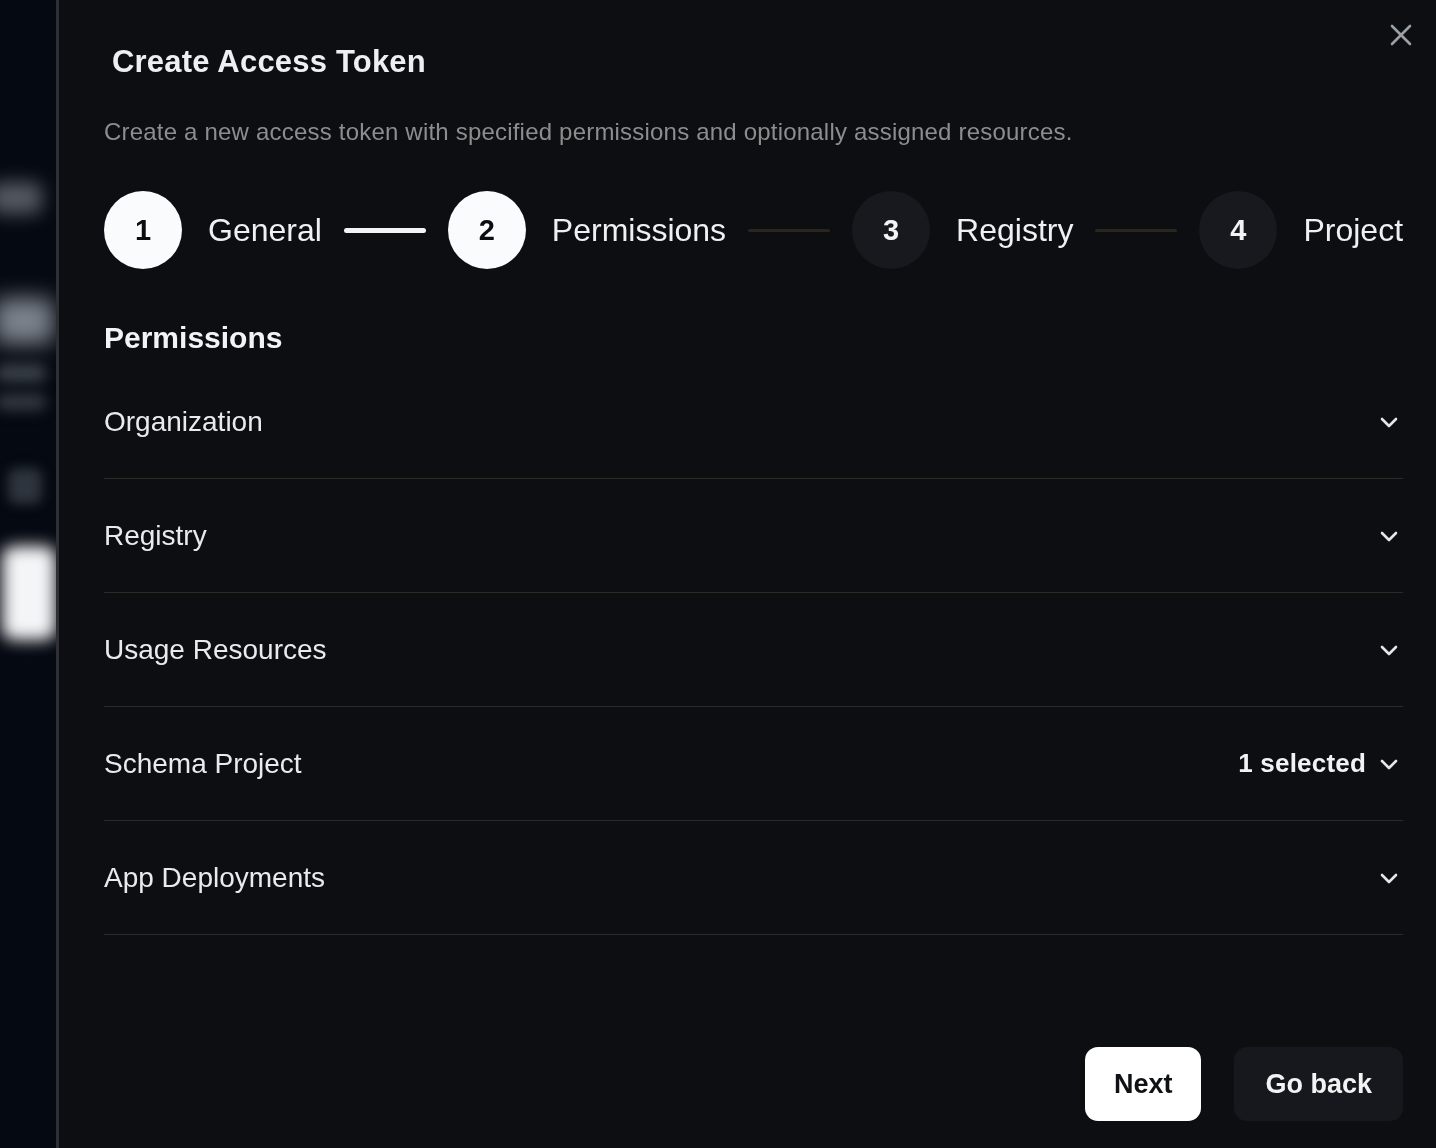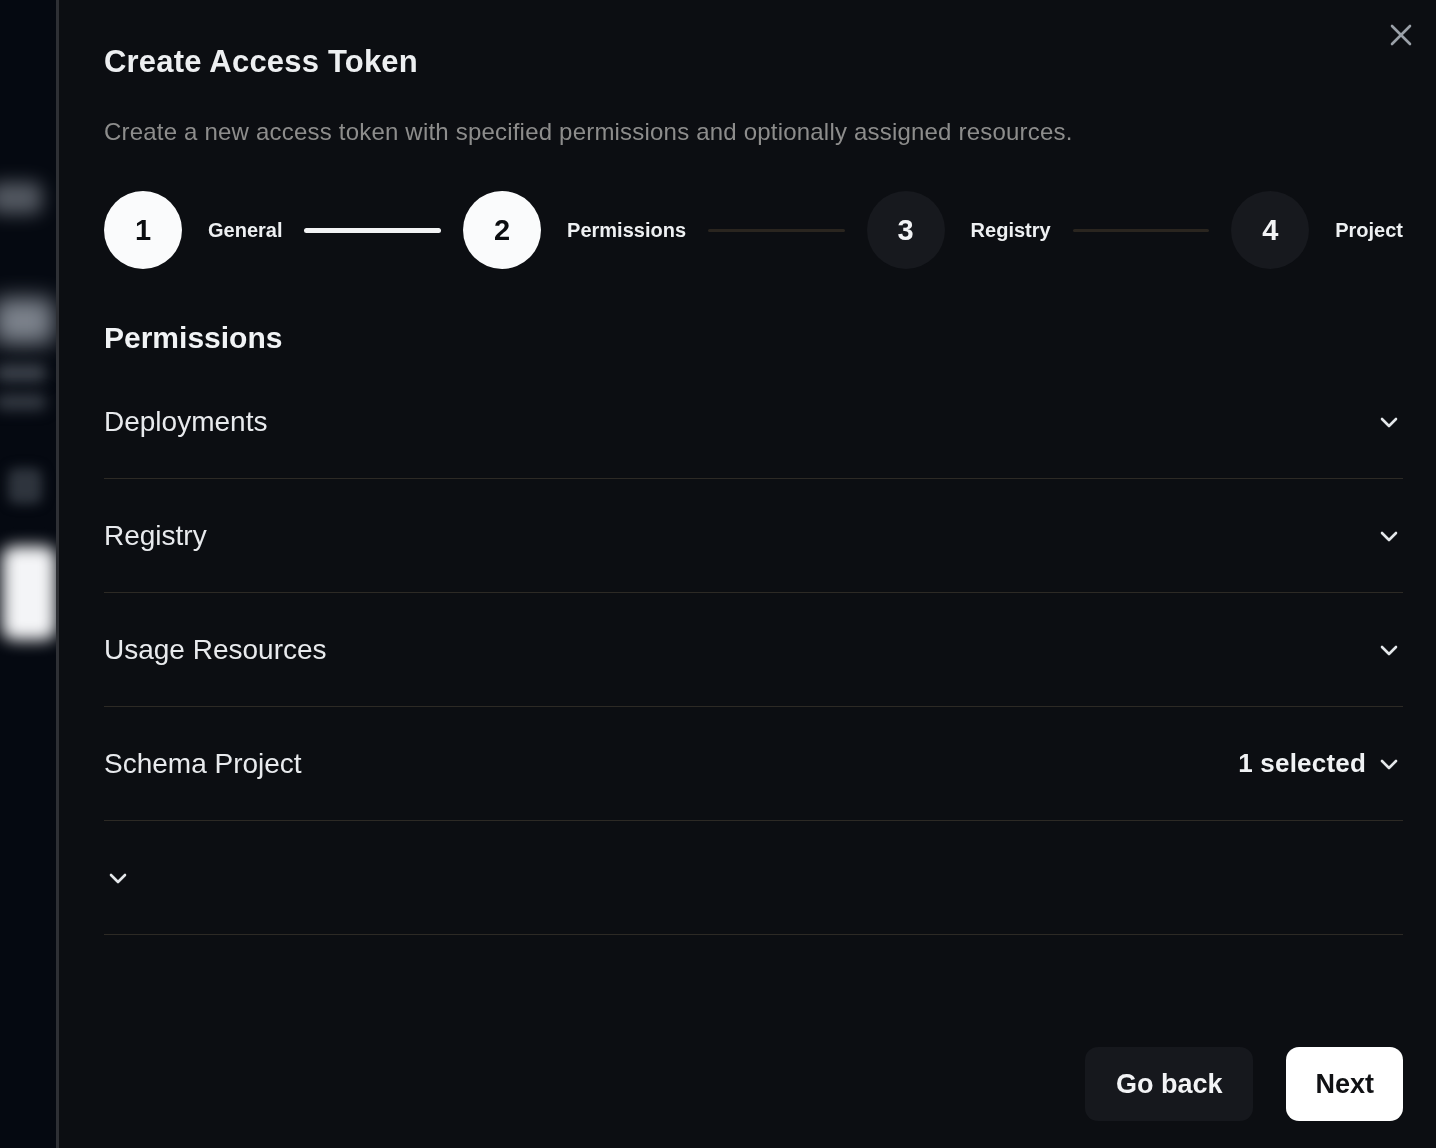--- a/index.html
+++ b/index.html
@@ -36,41 +36,42 @@
     width: 34px; height: 34px;
     display: flex; align-items: center; justify-content: center;
     background: transparent; border: none; cursor: pointer;
   }
   .close-btn svg { display: block; }
 
   .modal-title {
     margin-top: 44px;
     font-size: 31px; font-weight: 700; color: #edeff1;
     letter-spacing: .2px;
+    margin-left: 8px;
   }
   .modal-subtitle {
     margin-top: 38px;
     font-size: 24px; font-weight: 400; color: #8d8d8c;
     letter-spacing: .2px;
   }
 
   
   .stepper {
     margin-top: 45px;
     display: flex; align-items: center;
   }
   .step { display: flex; align-items: center; gap: 26px; flex: none; }
   .step-circle {
     width: 78px; height: 78px; border-radius: 50%;
     display: flex; align-items: center; justify-content: center;
     font-size: 29px; font-weight: 700;
   }
   .step-circle.active   { background: #fafbfc; color: #0b0d10; }
   .step-circle.inactive { background: #17191e; color: #f2f3f5; }
-  .step-label { font-size: 20px; font-weight: 700; color: #eef0f2; white-space: nowrap; }
+  .step-label { font-size: 32px; font-weight: 400; color: #eef0f2; white-space: nowrap; }
   .connector { flex: 1; border-radius: 3px; margin: 0 22px; }
   .connector.done { height: 5px; background: #f2f3f4; }
   .connector.todo { height: 3px; background: #2a251f; }
 
   
   .section-heading {
     margin-top: 52px;
     font-size: 30px; font-weight: 700; color: #f1f3f5;
   }
   .accordion { margin-top: 10px; }
@@ -147,21 +148,21 @@
       <div class="step-circle inactive">4</div>
       <div class="step-label">Project</div>
     </div>
   </div>
 
   <h2 class="section-heading">Permissions</h2>
 
   <div class="accordion">
 
     <div class="acc-row">
-      <span class="acc-label">Deployments</span>
+      <span class="acc-label">Organization</span>
       <span class="acc-right">
 
         <span class="chevron">
           <svg width="28" height="28" viewBox="0 0 28 28">
               <polyline points="7,11 14,18 21,11" fill="none" stroke="#e4e7ea" stroke-width="2.6" stroke-linecap="round" stroke-linejoin="round"></polyline>
             </svg>
         </span>
       </span>
     </div>
 
@@ -195,30 +196,31 @@
         <span class="acc-selection">1 selected</span>
         <span class="chevron">
           <svg width="28" height="28" viewBox="0 0 28 28">
               <polyline points="7,11 14,18 21,11" fill="none" stroke="#e4e7ea" stroke-width="2.6" stroke-linecap="round" stroke-linejoin="round"></polyline>
             </svg>
         </span>
       </span>
     </div>
 
     <div class="acc-row">
+      <span class="acc-label">App Deployments</span>
       <span class="acc-right">
 
         <span class="chevron">
           <svg width="28" height="28" viewBox="0 0 28 28">
               <polyline points="7,11 14,18 21,11" fill="none" stroke="#e4e7ea" stroke-width="2.6" stroke-linecap="round" stroke-linejoin="round"></polyline>
             </svg>
         </span>
       </span>
     </div>
 
   </div>
 
   <div class="footer">
+    <button class="btn btn-primary">Next</button>
     <button class="btn btn-secondary">Go back</button>
-    <button class="btn btn-primary">Next</button>
   </div>
 
 </div>
 
 </body></html>

